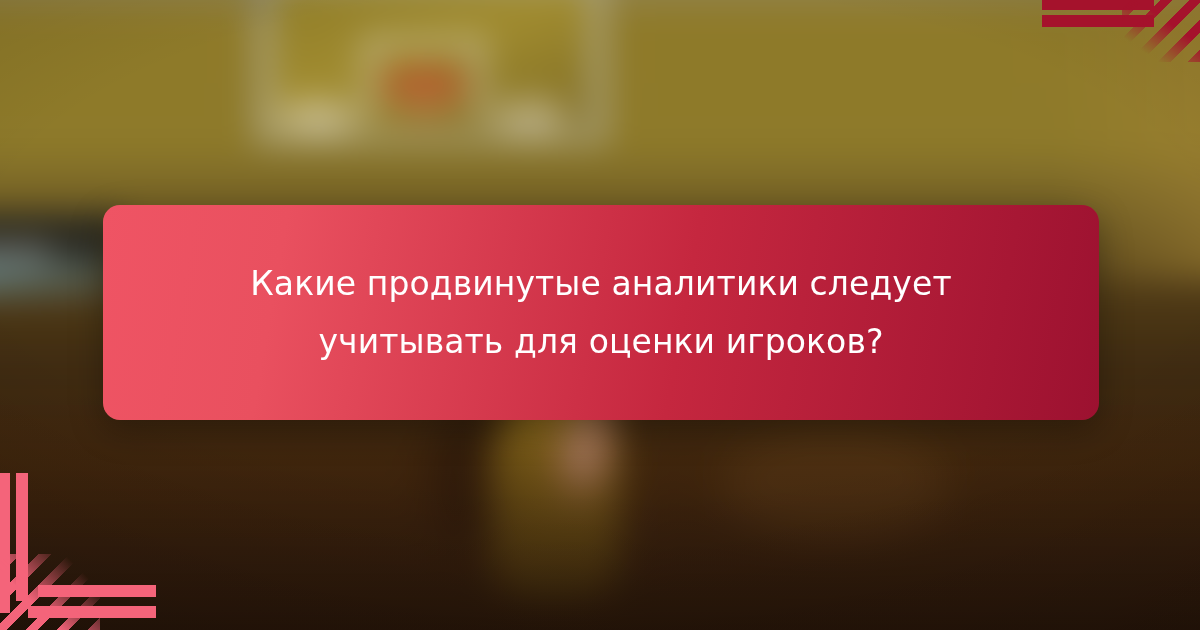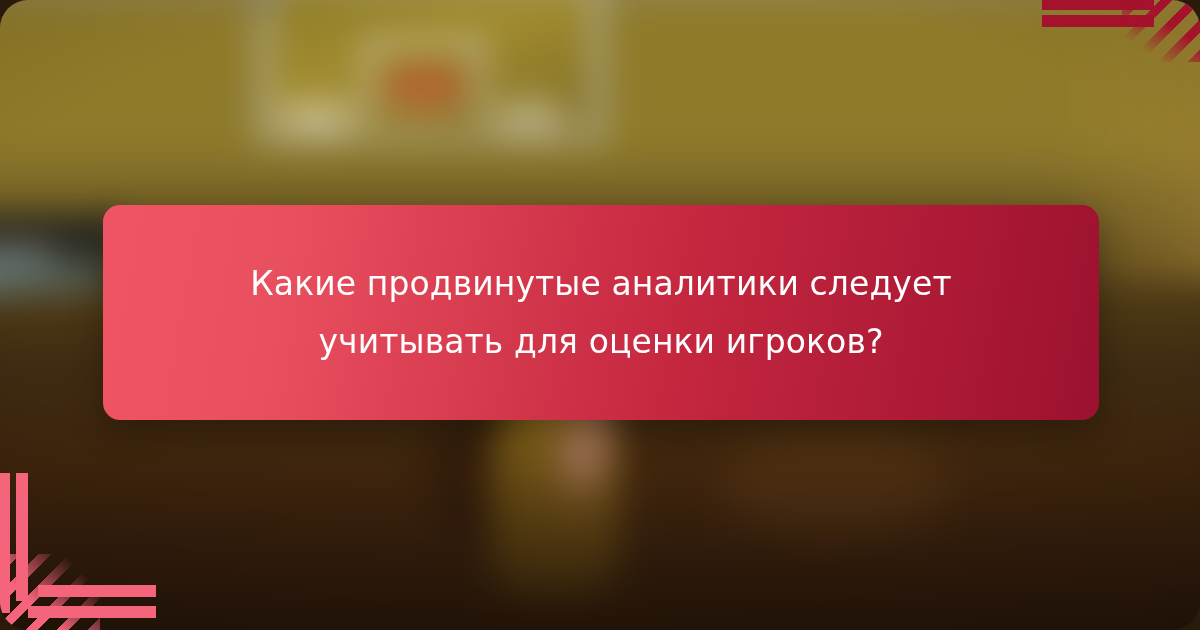--- a/index.html
+++ b/index.html
@@ -8,21 +8,20 @@
     width:1200px; height:630px;
     overflow:hidden;
     background:#2a1a0c;
     font-family:"DejaVu Sans", sans-serif;
   }
 
   #stage {
     position:relative;
     width:1200px; height:630px;
     overflow:hidden;
-    border-radius:28px;
   }
 
   
   .photo {
     position:absolute;
     inset:-40px;
     overflow:hidden;
     filter: blur(16px) saturate(1.05);
   }
 

